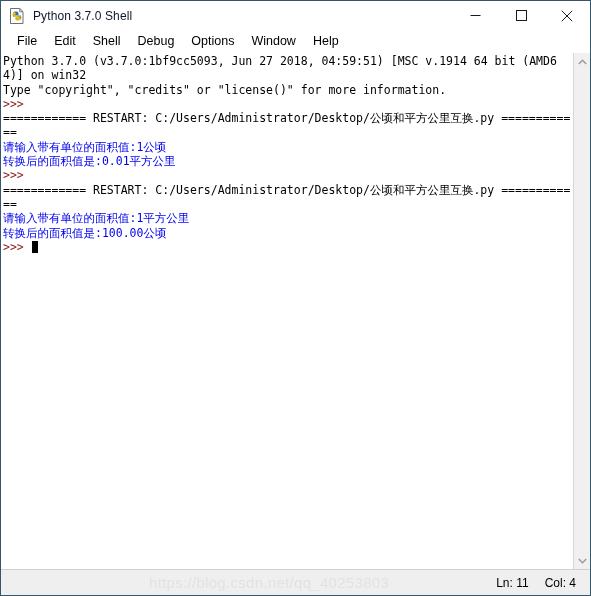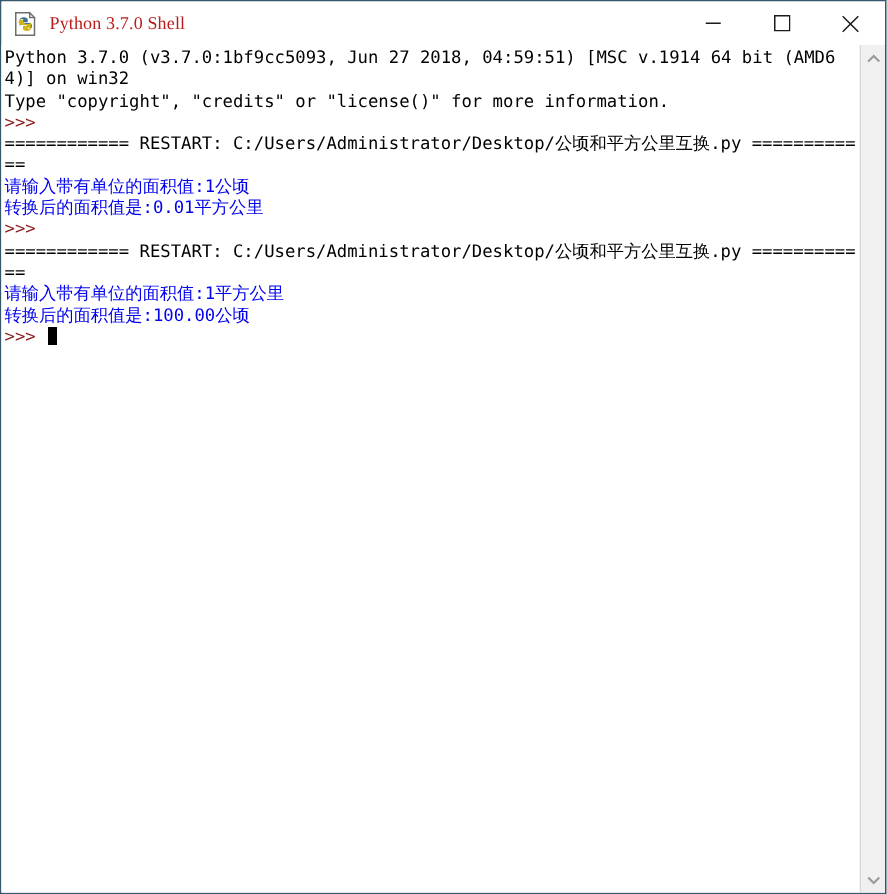--- a/index.html
+++ b/index.html
@@ -36,23 +36,23 @@
   }
   .title-icon {
     width: 18px;
     height: 18px;
     margin-left: 7px;
     margin-right: 7px;
     position: relative;
     flex: 0 0 18px;
   }
   .title-text {
-    font-family: Liberation Serif, serif;
+    font-family: Liberation Sans, sans-serif;
     font-size: 12px;
-    color: #b91c1c;
+    color: #0f172a;
     letter-spacing: 0.1px;
     white-space: nowrap;
   }
   .win-buttons {
     position: absolute;
     right: 0;
     top: 0;
     height: 29px;
     display: flex;
   }
@@ -207,20 +207,29 @@
       </div>
       <div class="win-btn">
         <svg width="12" height="12" viewBox="0 0 12 12">
           <line x1="0.8" y1="0.8" x2="11.2" y2="11.2" stroke="#1a1a1a" stroke-width="1"></line>
           <line x1="11.2" y1="0.8" x2="0.8" y2="11.2" stroke="#1a1a1a" stroke-width="1"></line>
         </svg>
       </div>
     </div>
   </div>
 
+  <div class="menubar">
+    <div class="menu-item">File</div>
+    <div class="menu-item">Edit</div>
+    <div class="menu-item">Shell</div>
+    <div class="menu-item">Debug</div>
+    <div class="menu-item">Options</div>
+    <div class="menu-item">Window</div>
+    <div class="menu-item">Help</div>
+  </div>
 
   <div class="body-area">
     <div class="textarea">
       <div class="console" id="console-out"><div class="ln"><span class="c-black">Python 3.7.0 (v3.7.0:1bf9cc5093, Jun 27 2018, 04:59:51) [MSC v.1914 64 bit (AMD64)] on win32</span></div><div class="ln"><span class="c-black">Type "copyright", "credits" or "license()" for more information.</span></div><div class="ln"><span class="c-prompt">&gt;&gt;&gt; </span></div><div class="ln"><span class="c-black">============ RESTART: C:/Users/Administrator/Desktop/公顷和平方公里互换.py ============</span></div><div class="ln"><span class="c-blue">请输入带有单位的面积值:1公顷</span></div><div class="ln"><span class="c-blue">转换后的面积值是:0.01平方公里</span></div><div class="ln"><span class="c-prompt">&gt;&gt;&gt; </span></div><div class="ln"><span class="c-black">============ RESTART: C:/Users/Administrator/Desktop/公顷和平方公里互换.py ============</span></div><div class="ln"><span class="c-blue">请输入带有单位的面积值:1平方公里</span></div><div class="ln"><span class="c-blue">转换后的面积值是:100.00公顷</span></div><div class="ln"><span class="c-prompt">&gt;&gt;&gt; </span><span class="cursor"></span></div></div>
     </div>
 
     <div class="vscroll">
       <div class="sb-arrow">
         <svg width="9" height="6" viewBox="0 0 9 6">
           <path d="M0.8 5 L4.5 1.3 L8.2 5" fill="none" stroke="#9a9a9a" stroke-width="1.4"></path>
@@ -228,14 +237,19 @@
       </div>
       <div class="sb-track"></div>
       <div class="sb-arrow">
         <svg width="9" height="6" viewBox="0 0 9 6">
           <path d="M0.8 1 L4.5 4.7 L8.2 1" fill="none" stroke="#9a9a9a" stroke-width="1.4"></path>
         </svg>
       </div>
     </div>
   </div>
 
+  <div class="statusbar">
+    <div class="watermark">https://blog.csdn.net/qq_40253803</div>
+    <div class="status-cell">Ln: 11</div>
+    <div class="status-cell">Col: 4</div>
+  </div>
 
 </div>
 
 </body></html>

